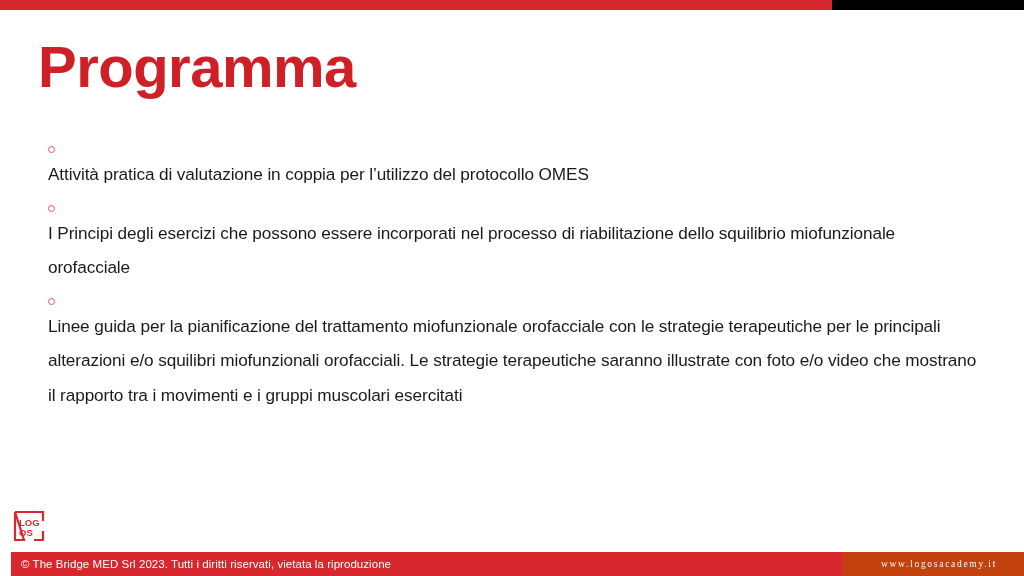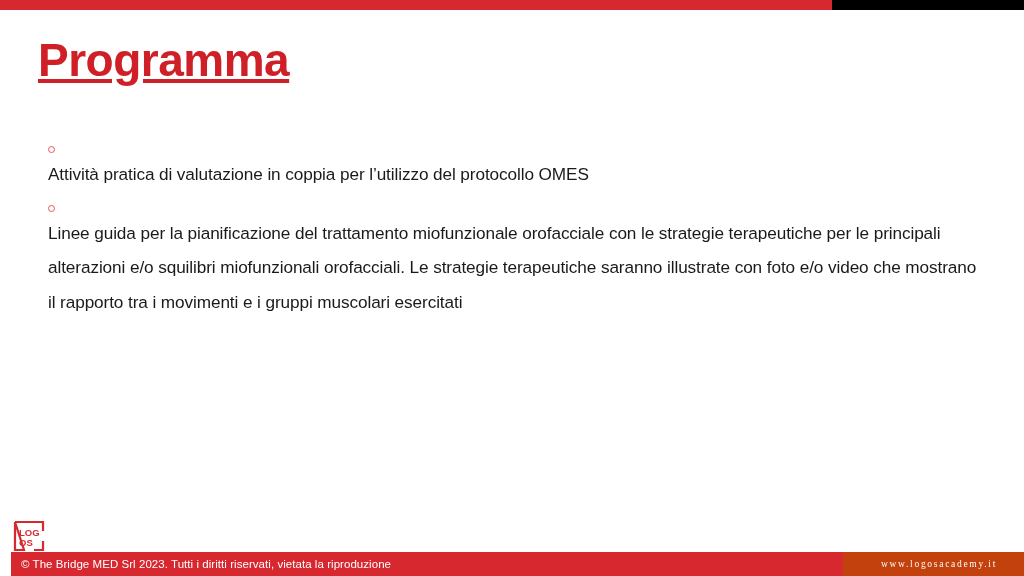--- a/index.html
+++ b/index.html
@@ -32,27 +32,26 @@
     flex: 1;
     height: 100%;
     background: #000000;
   }
 
   
   .title {
     position: absolute;
     left: 38px;
     top: 35px;
-    font-size: 46px;
+    font-size: 58px;
     font-weight: bold;
     color: #cf2028;
     letter-spacing: -0.5px;
     line-height: 1.1;
     margin: 0;
-    text-decoration: underline;
   }
 
   
   .content {
     position: absolute;
     left: 48px;
     top: 135px;
     width: 930px;
   }
   .bullet-row {
@@ -80,21 +79,21 @@
     font-size: 17.2px;
     line-height: 34.5px;
     color: #1a1a1a;
     letter-spacing: -0.1px;
   }
 
   
   .logo {
     position: absolute;
     left: 12px;
-    bottom: 23px;
+    bottom: 33px;
     width: 34px;
     height: 34px;
   }
   .logo svg { display: block; }
 
   
   .footer {
     position: absolute;
     left: 11px;
     bottom: 0;
@@ -137,20 +136,26 @@
 
 <div class="content">
 
   <div class="bullet-row">
     <div class="bullet-marker">
       <span class="ring"></span>
     </div>
     <div class="bullet-text">Attività pratica di valutazione in coppia per l’utilizzo del protocollo OMES</div>
   </div>
 
+  <div class="bullet-row">
+    <div class="bullet-marker">
+      <span class="ring"></span>
+    </div>
+    <div class="bullet-text">I Principi degli esercizi che possono essere incorporati nel processo di riabilitazione dello squilibrio miofunzionale orofacciale</div>
+  </div>
 
 
   <div class="bullet-row">
     <div class="bullet-marker">
       <span class="ring"></span>
     </div>
     <div class="bullet-text">Linee guida per la pianificazione del trattamento miofunzionale orofacciale con le strategie terapeutiche per le principali alterazioni e/o squilibri miofunzionali orofacciali. Le strategie terapeutiche saranno illustrate con foto e/o video che mostrano il rapporto tra i movimenti e i gruppi muscolari esercitati</div>
   </div>
 
 </div>

